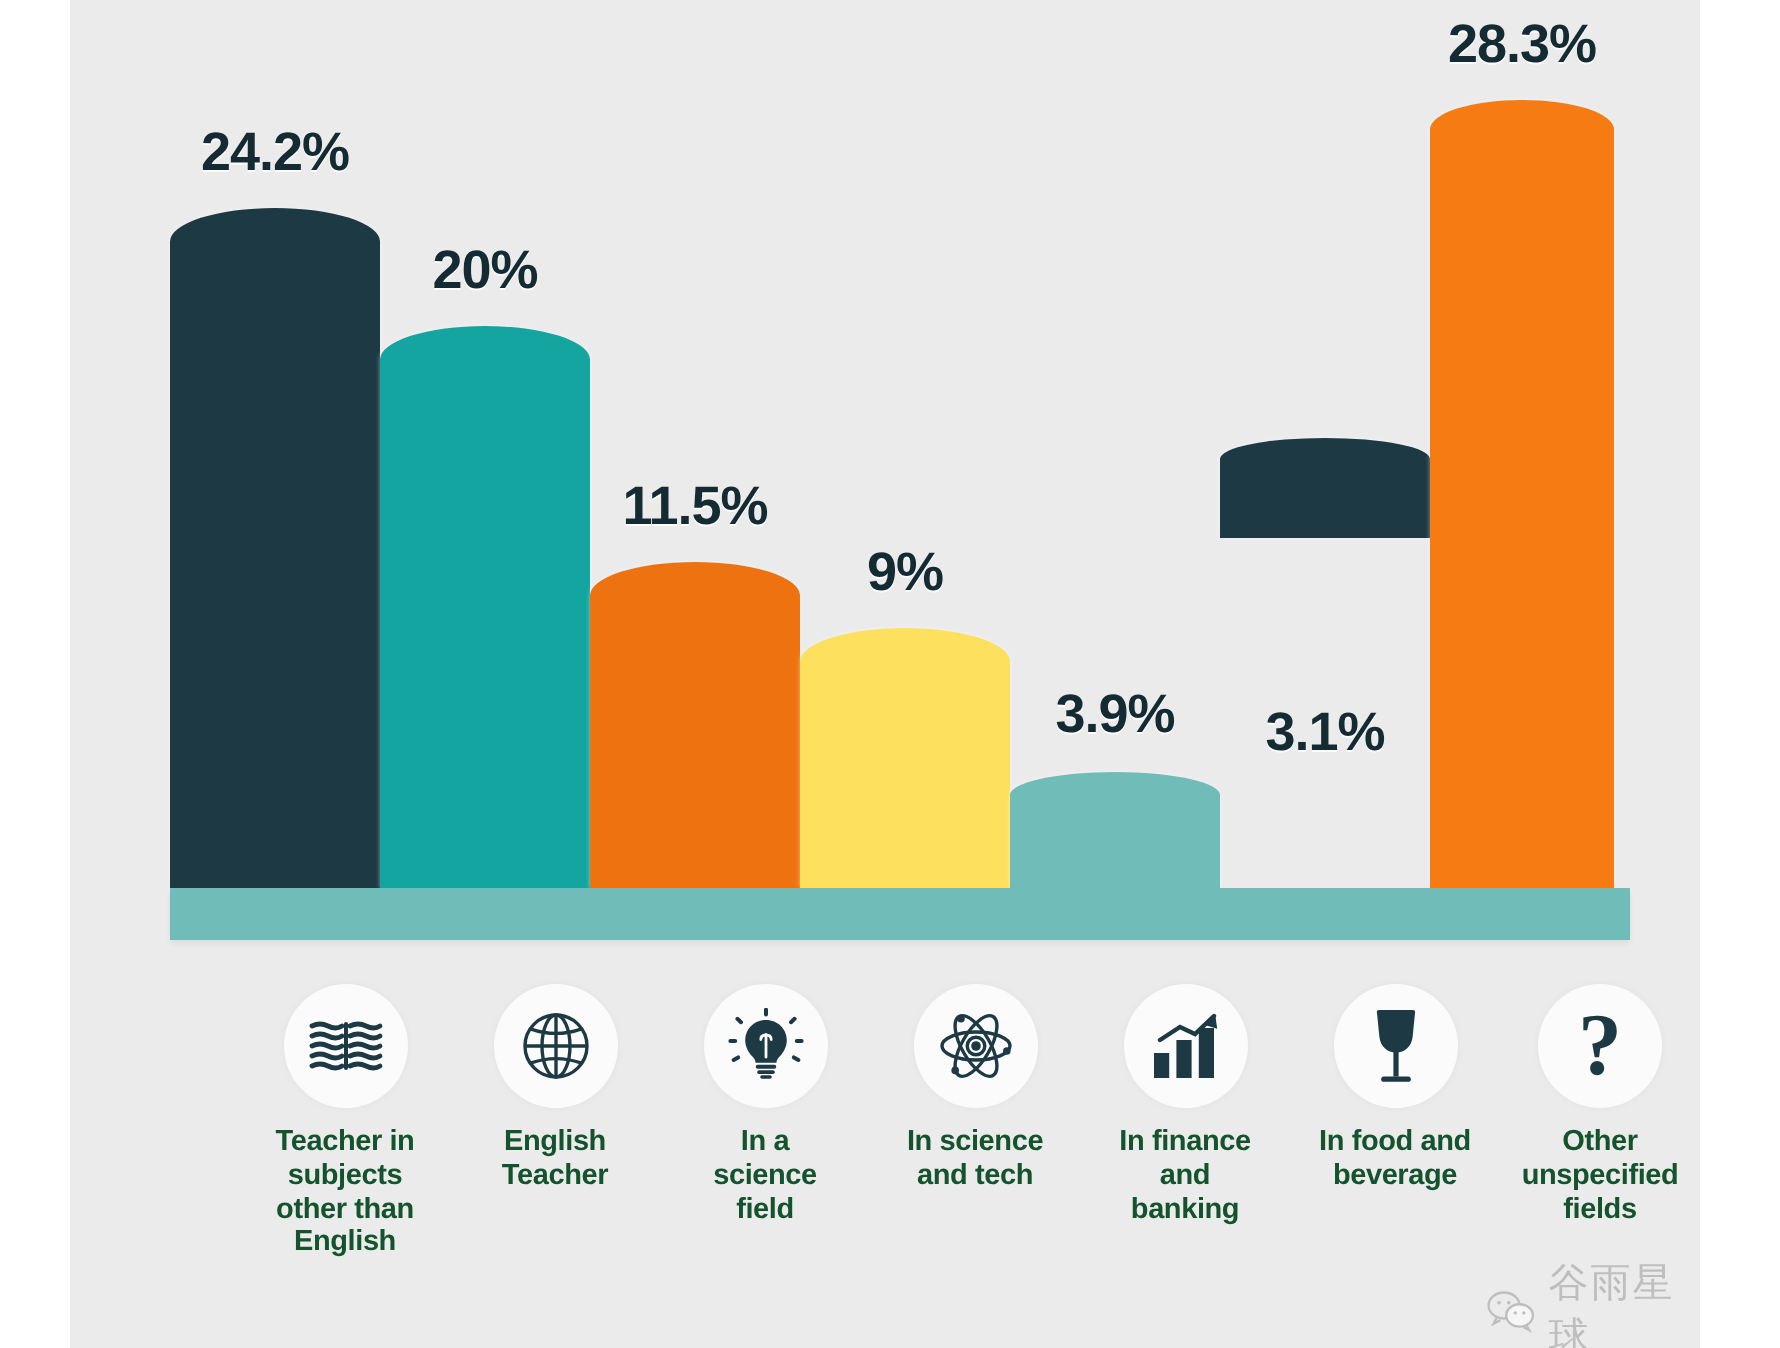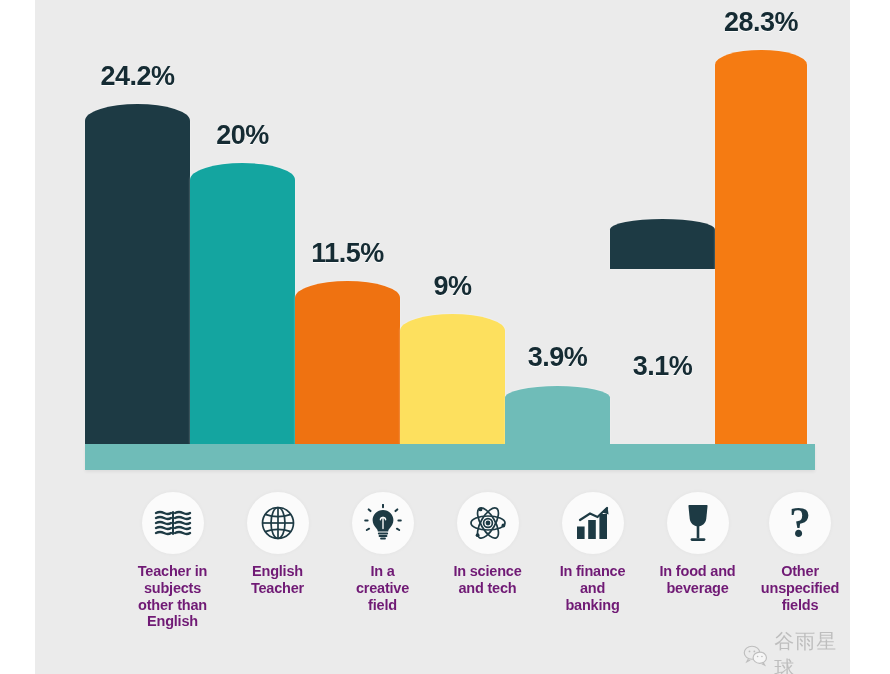--- a/index.html
+++ b/index.html
@@ -122,21 +122,21 @@
 
   .legend-badge svg {
     display: block;
   }
 
   .legend-label {
     margin-top: 9px;
     font-size: 14.5px;
     font-weight: bold;
     line-height: 1.16;
-    color: #701a75;
+    color: #14532d;
     letter-spacing: -0.2px;
     white-space: pre-line;
   }
 
   .qmark {
     font-size: 44px;
     font-weight: bold;
     color: #1d3a44;
     line-height: 1;
     font-family: "Liberation Serif", serif;
@@ -272,21 +272,21 @@
               <line x1="4.7" y1="5.4" x2="6.5" y2="7.1"></line>
               <line x1="33.3" y1="5.4" x2="31.5" y2="7.1"></line>
               <line x1="1.2" y1="16.5" x2="3.6" y2="16.5"></line>
               <line x1="36.8" y1="16.5" x2="34.4" y2="16.5"></line>
               <line x1="2.8" y1="26" x2="5.1" y2="24.7"></line>
               <line x1="35.2" y1="26" x2="32.9" y2="24.7"></line>
             </g>
           </svg>
         </div>
         <div class="legend-label">In a
-creative
+science
 field</div>
       </div>
 
       <div class="legend-item" style="width:105px;">
         <div class="legend-badge">
           <svg width="38" height="38" viewBox="0 0 38 38">
             <g fill="none" stroke="#1d3a44" stroke-width="1.7">
               <ellipse cx="19" cy="19" rx="17" ry="7" transform="rotate(0 19 19)"></ellipse>
               <ellipse cx="19" cy="19" rx="17" ry="7" transform="rotate(60 19 19)"></ellipse>
               <ellipse cx="19" cy="19" rx="17" ry="7" transform="rotate(120 19 19)"></ellipse>

